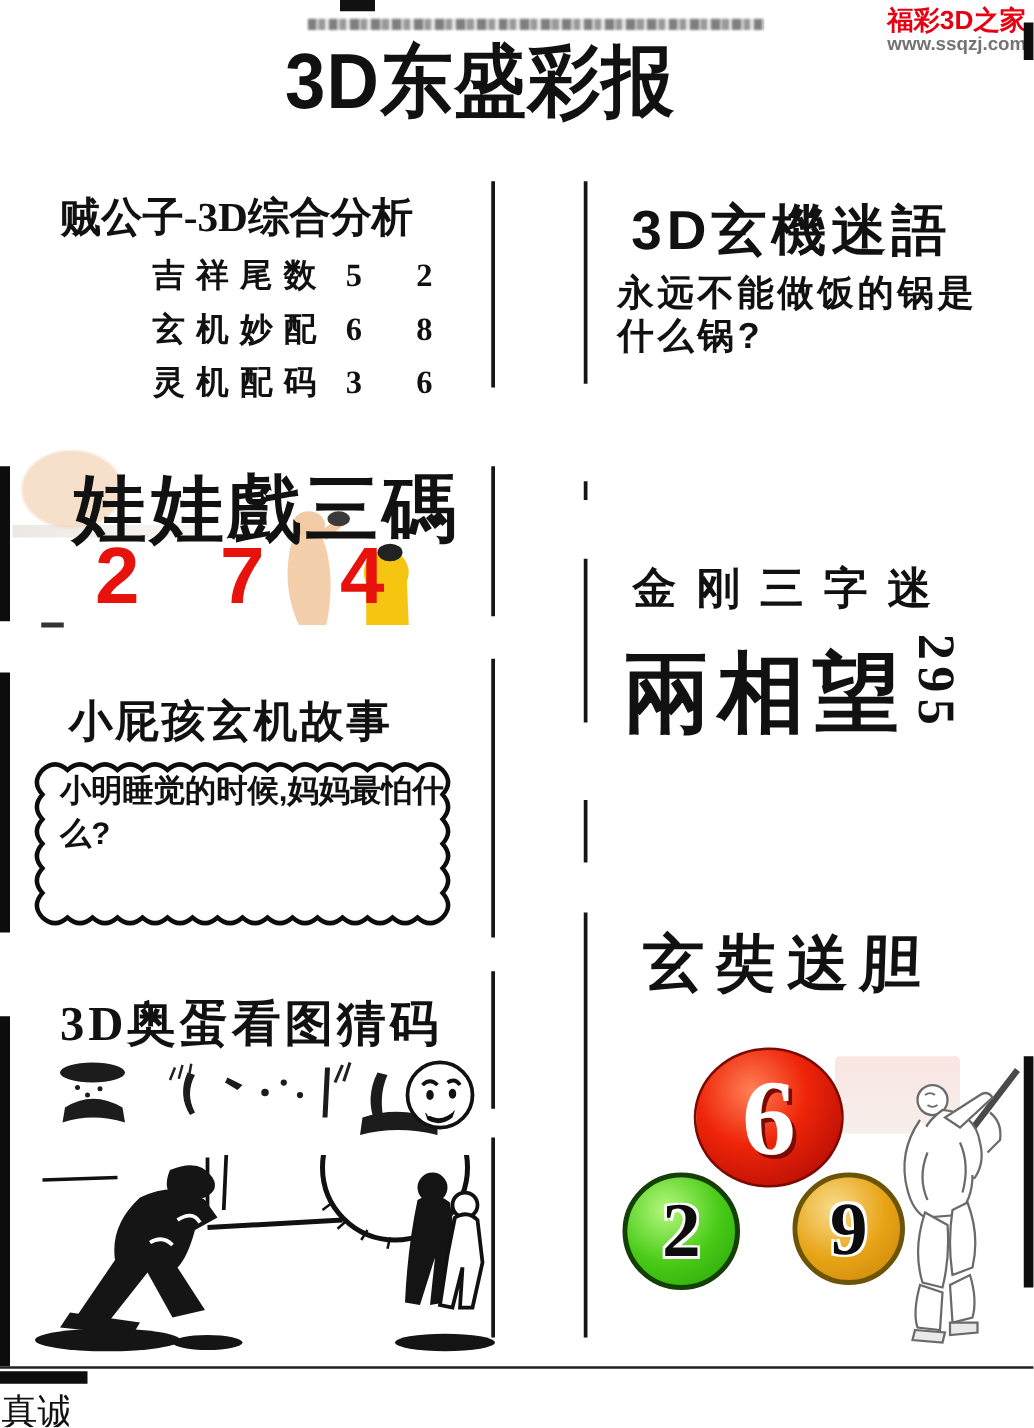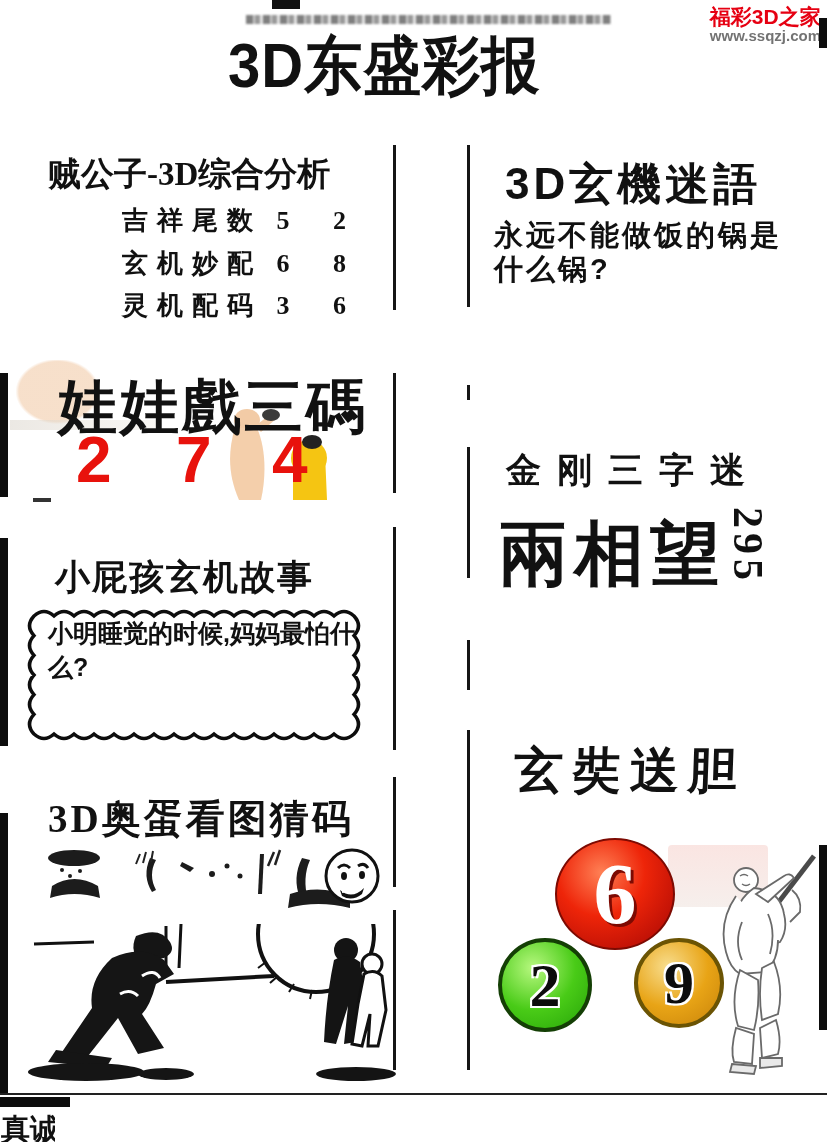--- a/index.html
+++ b/index.html
@@ -49,21 +49,21 @@
       border:4px solid #143f05;color:#0c0c0c;font-size:62px;
       text-shadow:-2px -2px 0 #fff,2px -2px 0 #fff,-2px 2px 0 #fff,2px 2px 0 #fff;}
   .ball-9{left:634px;top:938px;width:82px;height:82px;
       background:radial-gradient(circle at 36% 30%,#f8dd8d 0%,#e8a416 52%,#c8830a 100%);
       border:4px solid #6b5404;color:#0c0c0c;font-size:60px;
       text-shadow:-2px -2px 0 #fff,2px -2px 0 #fff,-2px 2px 0 #fff,2px 2px 0 #fff;}
   
   .footer-rule{left:0;top:1093px;width:827px;height:2px;background:#222;}
   .footer-bar{left:0;top:1097px;width:70px;height:10px;background:#0d0d0d;}
   .footer-text{left:1px;top:1110px;width:54px;height:32px;overflow:hidden;
-      font-size:29px;font-weight:bold;white-space:nowrap;}
+      font-size:29px;font-weight:normal;white-space:nowrap;}
   
   .blob{position:absolute;}
 </style>
 </head>
 <body>
 
 <div class="page">
 
   <div class="abs top-mark"></div>
   <div class="abs blur-line"></div>

